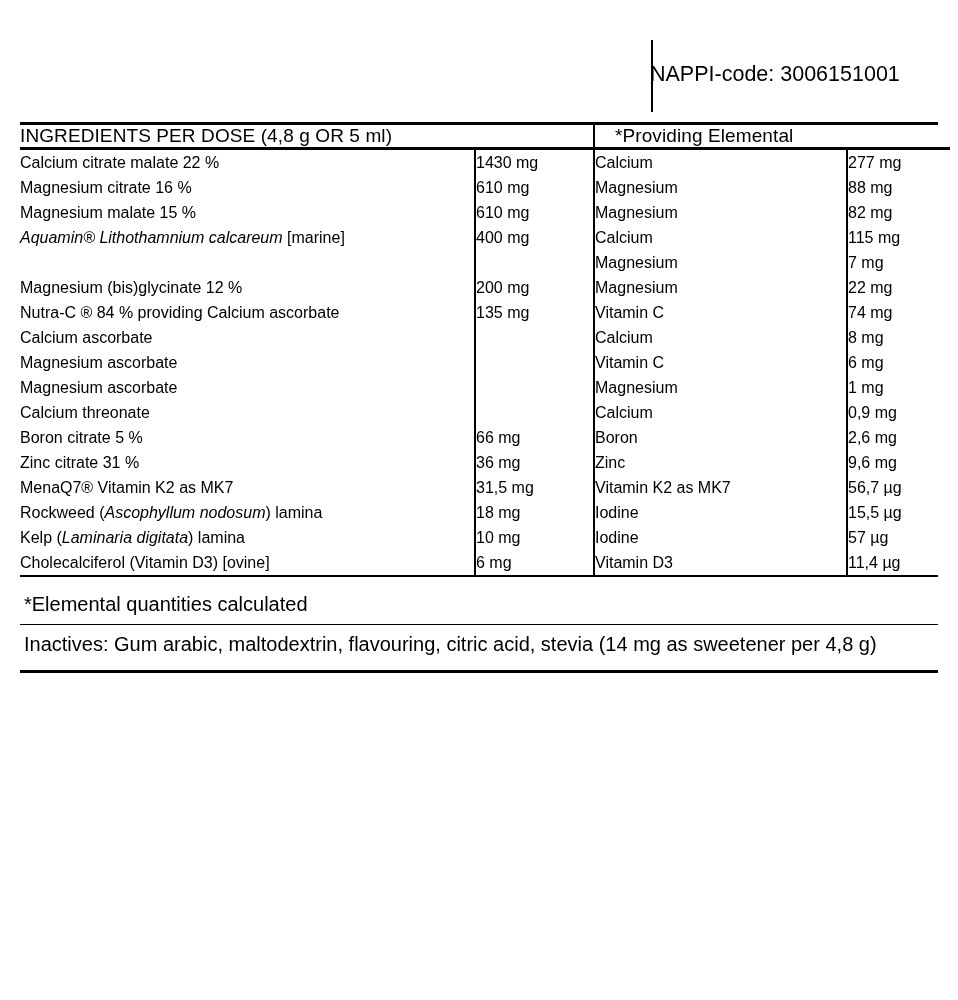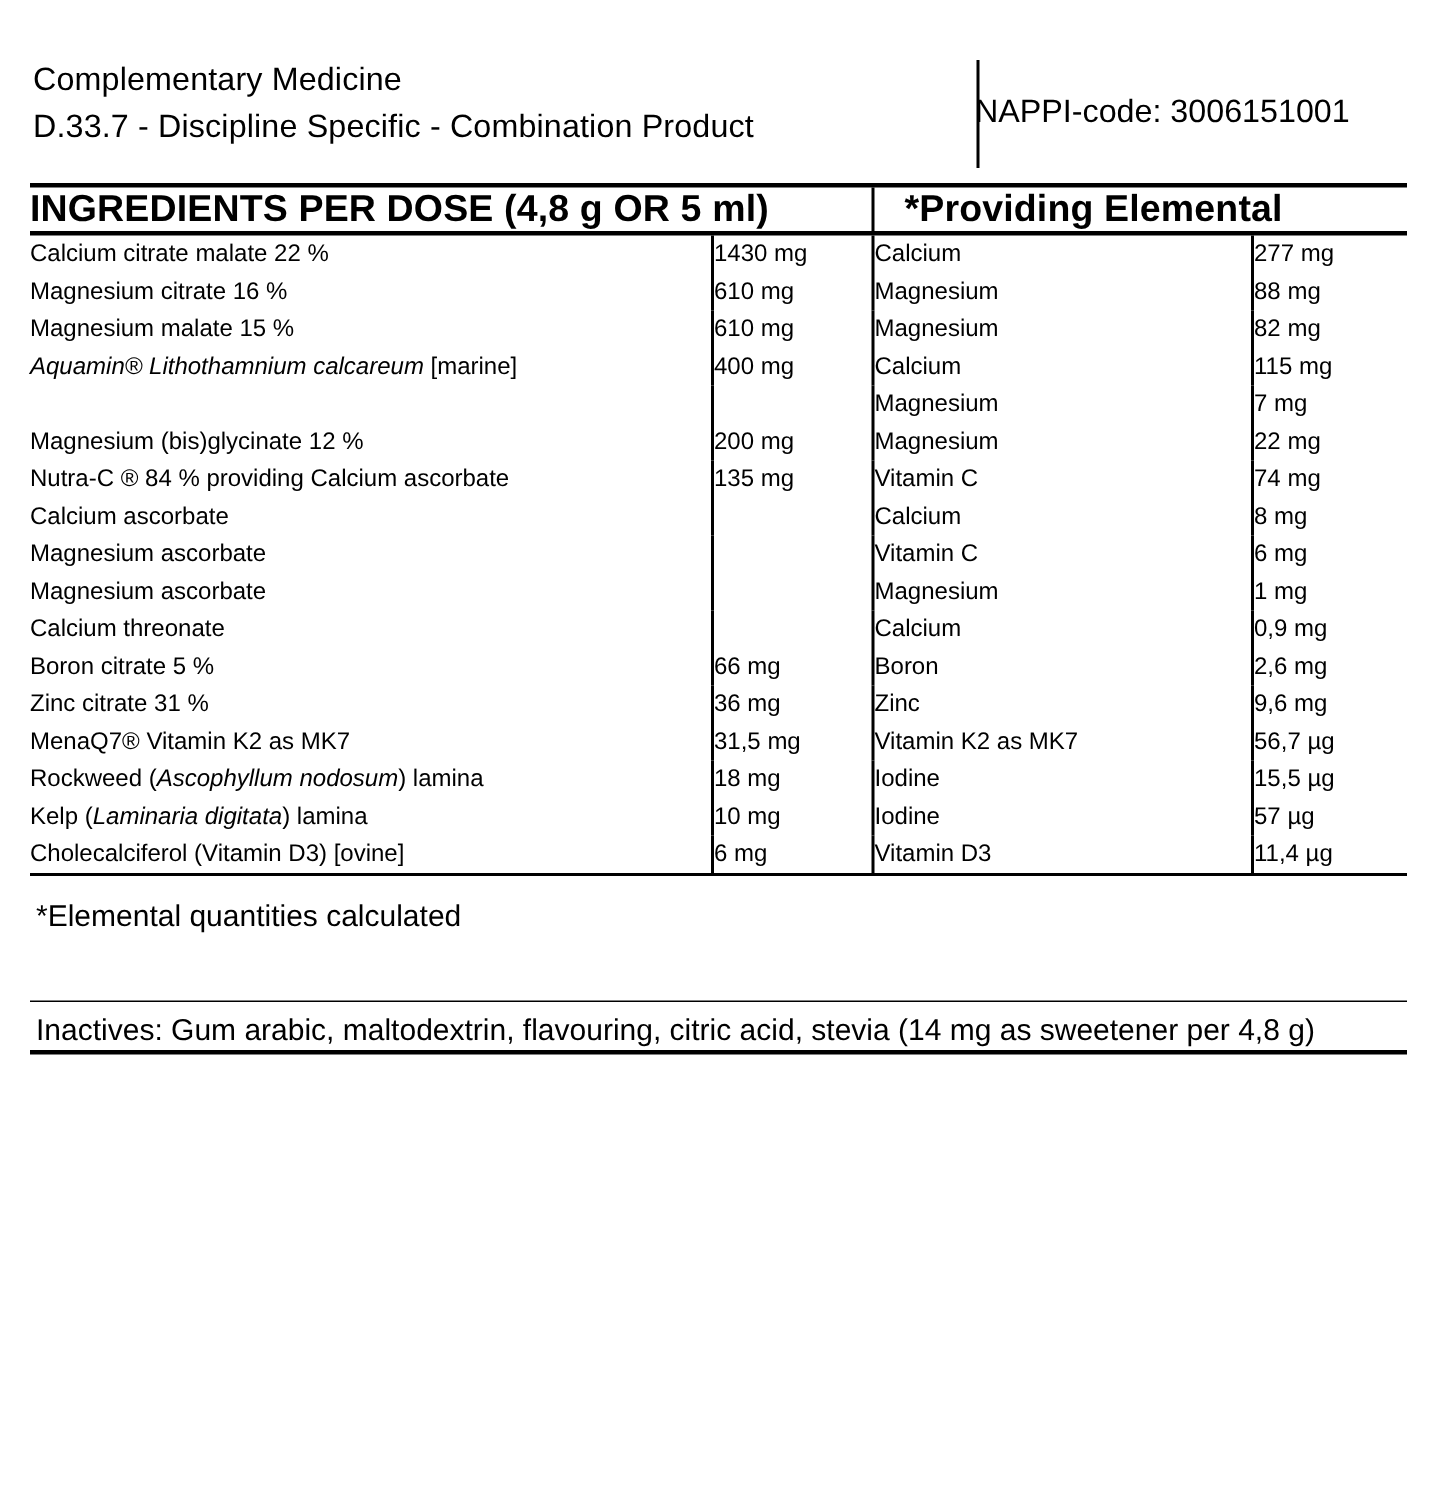--- a/index.html
+++ b/index.html
@@ -66,22 +66,22 @@
     border-collapse: collapse;
     width: 918px;
     table-layout: fixed;
   }
   table.ing td, table.ing th {
     border: 0;
     padding: 0;
     vertical-align: top;
   }
   .title-row td {
-    font-size: 25px;
-    font-weight: bold;
+    font-size: 19px;
+    font-weight: normal;
     padding: 8px 0 9px 4px;
     letter-spacing: 0.1px;
     white-space: nowrap;
   }
   .title-row .t-right {
     padding-left: 20px;
     border-left: 2px solid #000;
   }
   .thickline td {
     height: 3px;
@@ -93,53 +93,48 @@
 
   .cell {
     font-size: 16px;
     line-height: 25px;
     padding: 6px 4px 6px 4px;
     white-space: nowrap;
     border-top: 1.6px solid #000;
   }
   .cell.no-top { border-top: 0; }
   .col-name  { width: 455px; }
-  .col-amt   { width: 107px; border-left: 2px solid #000; padding-left: 8px; }
+  .col-amt   { width: 119px; border-left: 2px solid #000; padding-left: 8px; }
   .col-elem  { width: 253px; border-left: 2px solid #000; padding-left: 8px; }
   .col-eamt  { width: 103px; border-left: 2px solid #000; padding-left: 8px; margin-top: 33px; }
 
   .right-align { text-align: left; padding-right: 10px; }
   .ital { font-style: italic; }
 
   .footnote {
     font-size: 20px;
     line-height: 25px;
     padding: 15px 0 7px 4px;
     border-top: 2.5px solid #000;
     white-space: nowrap;
   }
   .inactives {
     font-size: 20px;
     line-height: 25px;
-    padding: 7px 0 0 4px;
+    padding: 7px 0 13px 4px;
     border-top: 1.6px solid #000;
     white-space: nowrap;
-    margin-top: 36px;
   }
 </style>
 </head>
 <body>
 
 <div class="page">
 
   <div class="header">
-    <div class="header-left">
-      <div class="line">Complementary Medicine</div>
-      <div class="line">D.33.7 - Discipline Specific  - Combination Product</div>
-    </div>
     <div class="header-divider"></div>
     <div class="header-right">NAPPI-code: 3006151001</div>
   </div>
 
   <div class="table-wrap">
     <table class="ing">
       <colgroup>
         <col class="col-name">
           <col class="col-amt">
           <col class="col-elem">

